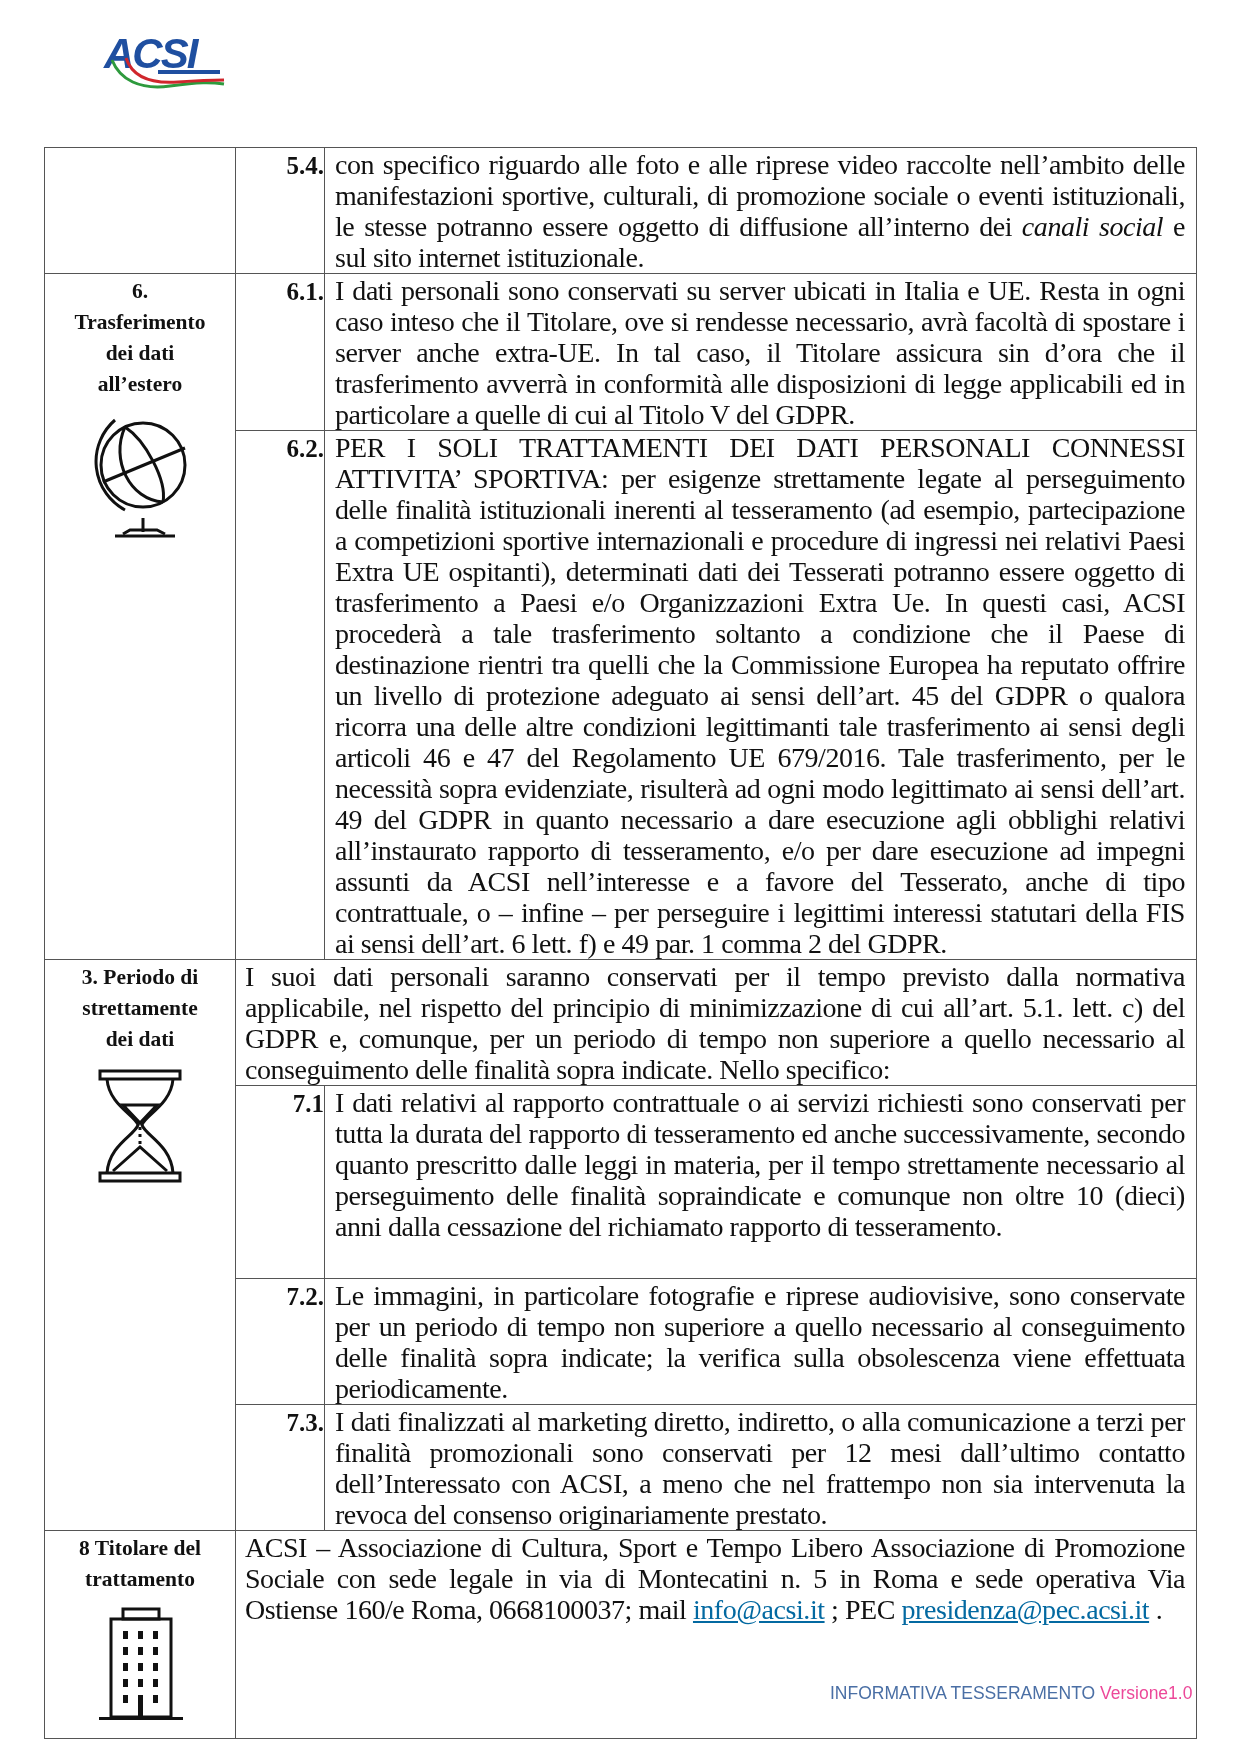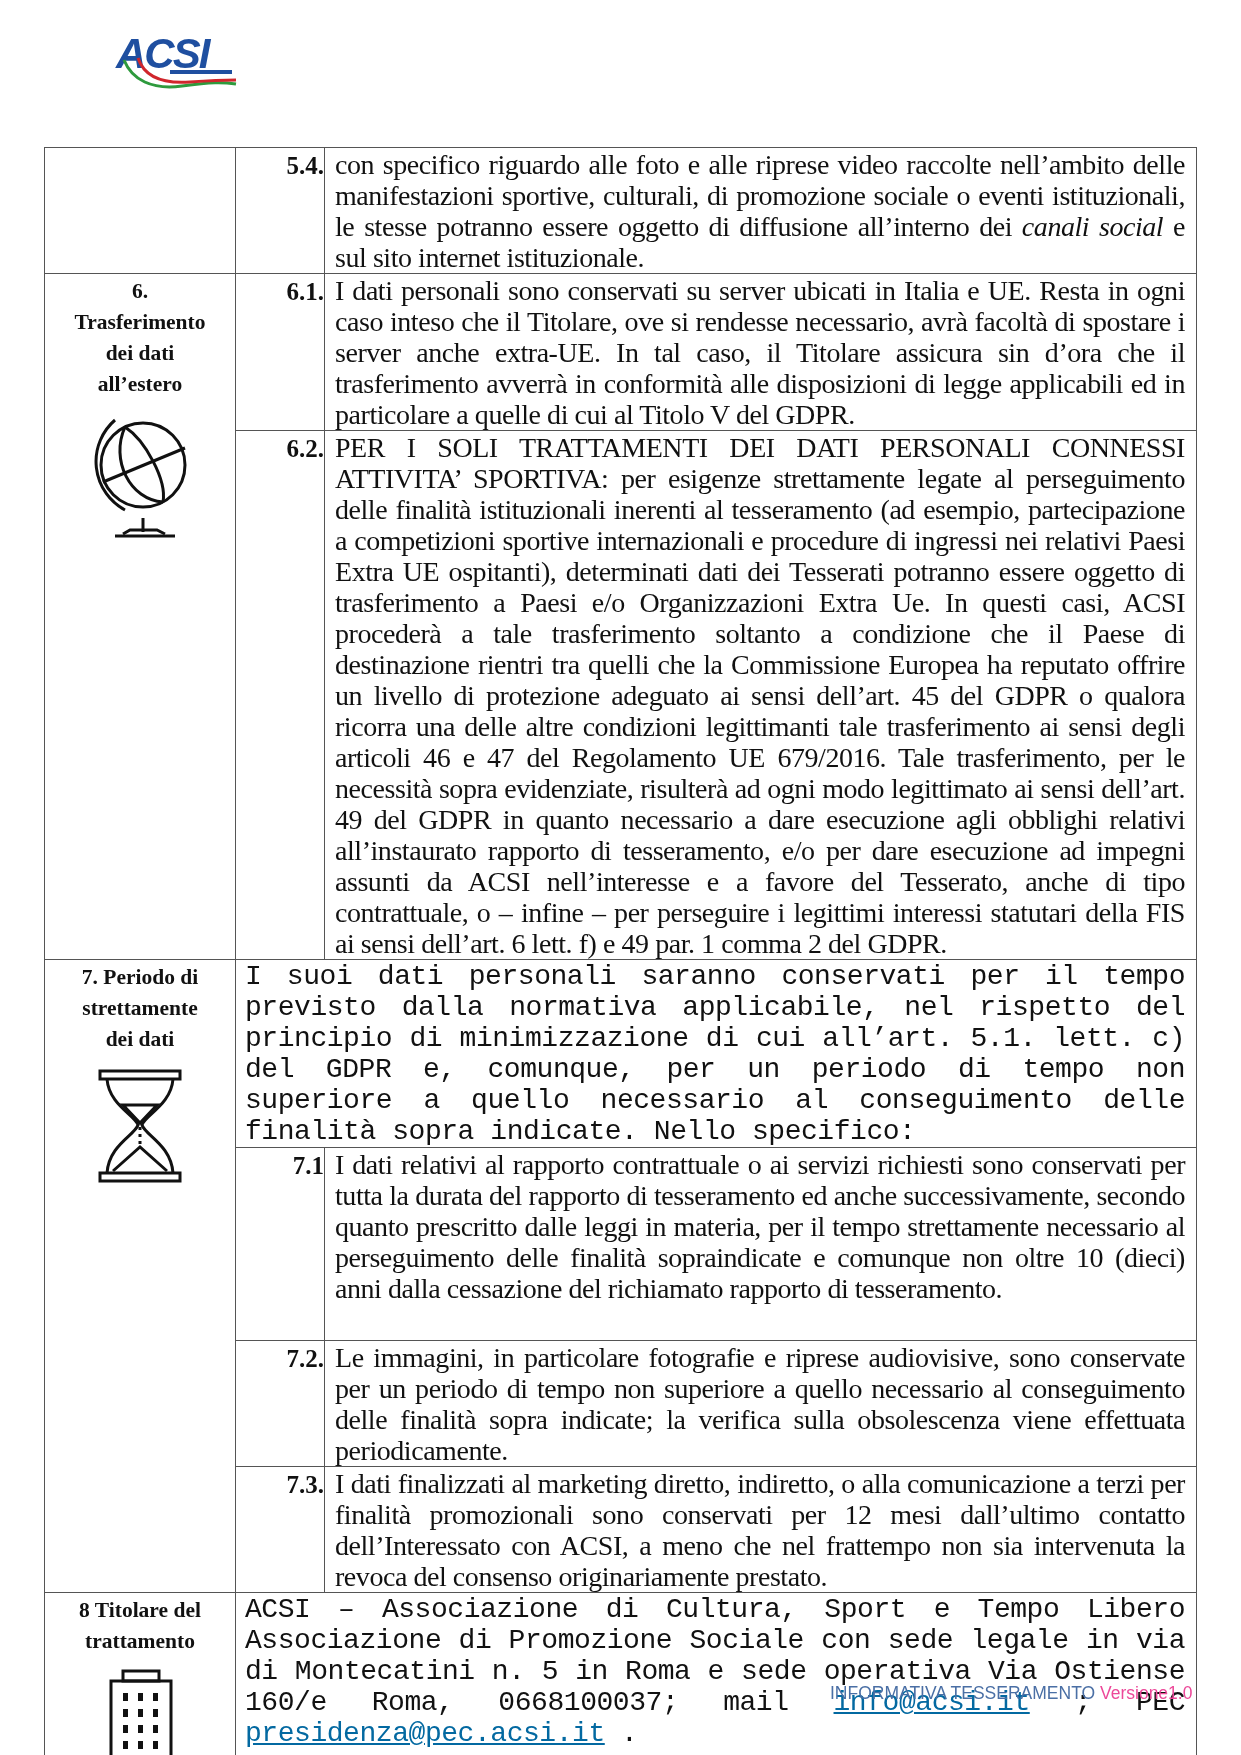--- a/index.html
+++ b/index.html
@@ -1,27 +1,27 @@
 <!DOCTYPE html>
 <html><head>
 <meta charset="utf-8">
 <style>
   html, body { margin:0; padding:0; background:#fff; }
   body { width:1241px; height:1755px; position:relative; overflow:hidden;
          font-family:"Liberation Serif","DejaVu Serif",serif; color:#111; }
-  .logo { position:absolute; left:112px; top:30px; width:130px; height:66px; }
+  .logo { position:absolute; left:100px; top:30px; width:130px; height:66px; }
   .doc-table { position:absolute; left:44px; top:147px; width:1153px;
                border-collapse:collapse; table-layout:fixed; }
   .doc-table td { border:1.5px solid #555; vertical-align:top; padding:0; }
   .col-sec { width:191px; }
   .col-num { width:89px; }
   .sec-cell { text-align:center; font-weight:bold; font-size:21.5px; line-height:31px; padding-top:2px !important; }
   .num-cell { text-align:right; font-weight:bold; font-size:25px; line-height:31px; padding-top:2px !important; }
   .txt-cell { font-size:22.5px; line-height:31px; text-align:justify; padding:1px 11px 0 10px !important; }
-  .txt-cell.wide { padding-left:9px !important;font-family:Liberation Mono, monospace; }
+  .txt-cell.wide { padding-left:9px !important; }
   .cond { font-size:28px; letter-spacing:-0.45px; word-spacing:0px; }
   .icon-wrap { display:flex; justify-content:center; margin-top:10px; }
   .link { color:#0369a1; text-decoration:underline; }
   .footer { position:absolute; left:830px; top:1683px; font-family:"Liberation Sans","DejaVu Sans",sans-serif;
             font-size:17.5px; color:#4a6fa5; white-space:nowrap; }
   .footer .ver { color:#ec4899; }
 </style>
 </head>
 <body>
 
@@ -71,21 +71,21 @@
     <td class="txt-cell cond">I dati personali sono conservati su server ubicati in Italia e UE. Resta in ogni caso inteso che il Titolare, ove si rendesse necessario, avrà facoltà di spostare i server anche extra-UE. In tal caso, il Titolare assicura sin d’ora che il trasferimento avverrà in conformità alle disposizioni di legge applicabili ed in particolare a quelle di cui al Titolo V del GDPR.</td>
   </tr>
 
   <tr style="height:499px">
     <td class="num-cell">6.2.</td>
     <td class="txt-cell cond">PER I SOLI TRATTAMENTI DEI DATI PERSONALI CONNESSI ATTIVITA’ SPORTIVA: per esigenze strettamente legate al perseguimento delle finalità istituzionali inerenti al tesseramento (ad esempio, partecipazione a competizioni sportive internazionali e procedure di ingressi nei relativi Paesi Extra UE ospitanti), determinati dati dei Tesserati potranno essere oggetto di trasferimento a Paesi e/o Organizzazioni Extra Ue. In questi casi, ACSI procederà a tale trasferimento soltanto a condizione che il Paese di destinazione rientri tra quelli che la Commissione Europea ha reputato offrire un livello di protezione adeguato ai sensi dell’art. 45 del GDPR o qualora ricorra una delle altre condizioni legittimanti tale trasferimento ai sensi degli articoli 46 e 47 del Regolamento UE 679/2016. Tale trasferimento, per le necessità sopra evidenziate, risulterà ad ogni modo legittimato ai sensi dell’art. 49 del GDPR in quanto necessario a dare esecuzione agli obblighi relativi all’instaurato rapporto di tesseramento, e/o per dare esecuzione ad impegni assunti da ACSI nell’interesse e a favore del Tesserato, anche di tipo contrattuale, o – infine – per perseguire i legittimi interessi statutari della FIS ai sensi dell’art. 6 lett. f) e 49 par. 1 comma 2 del GDPR.</td>
   </tr>
 
   <tr style="height:126px">
     <td class="sec-cell" rowspan="4">
-      <div>7. Periodo di</div>
+      <div>3. Periodo di</div>
       <div>strettamente</div>
       <div>dei dati</div>
       <div class="icon-wrap">
         <svg width="90" height="120" viewBox="0 0 90 120" fill="none" stroke="#111" stroke-width="3">
           <rect x="5" y="6" width="80" height="8"></rect>
           <rect x="5" y="108" width="80" height="8"></rect>
           <path d="M12 14 C 14 40, 40 50, 43 60 C 40 70, 14 80, 12 108"></path>
           <path d="M78 14 C 76 40, 50 50, 47 60 C 50 70, 76 80, 78 108"></path>
           <path d="M28 40 L62 40 L45 58 Z"></path>
           <path d="M18 106 L45 82 L72 106"></path>

